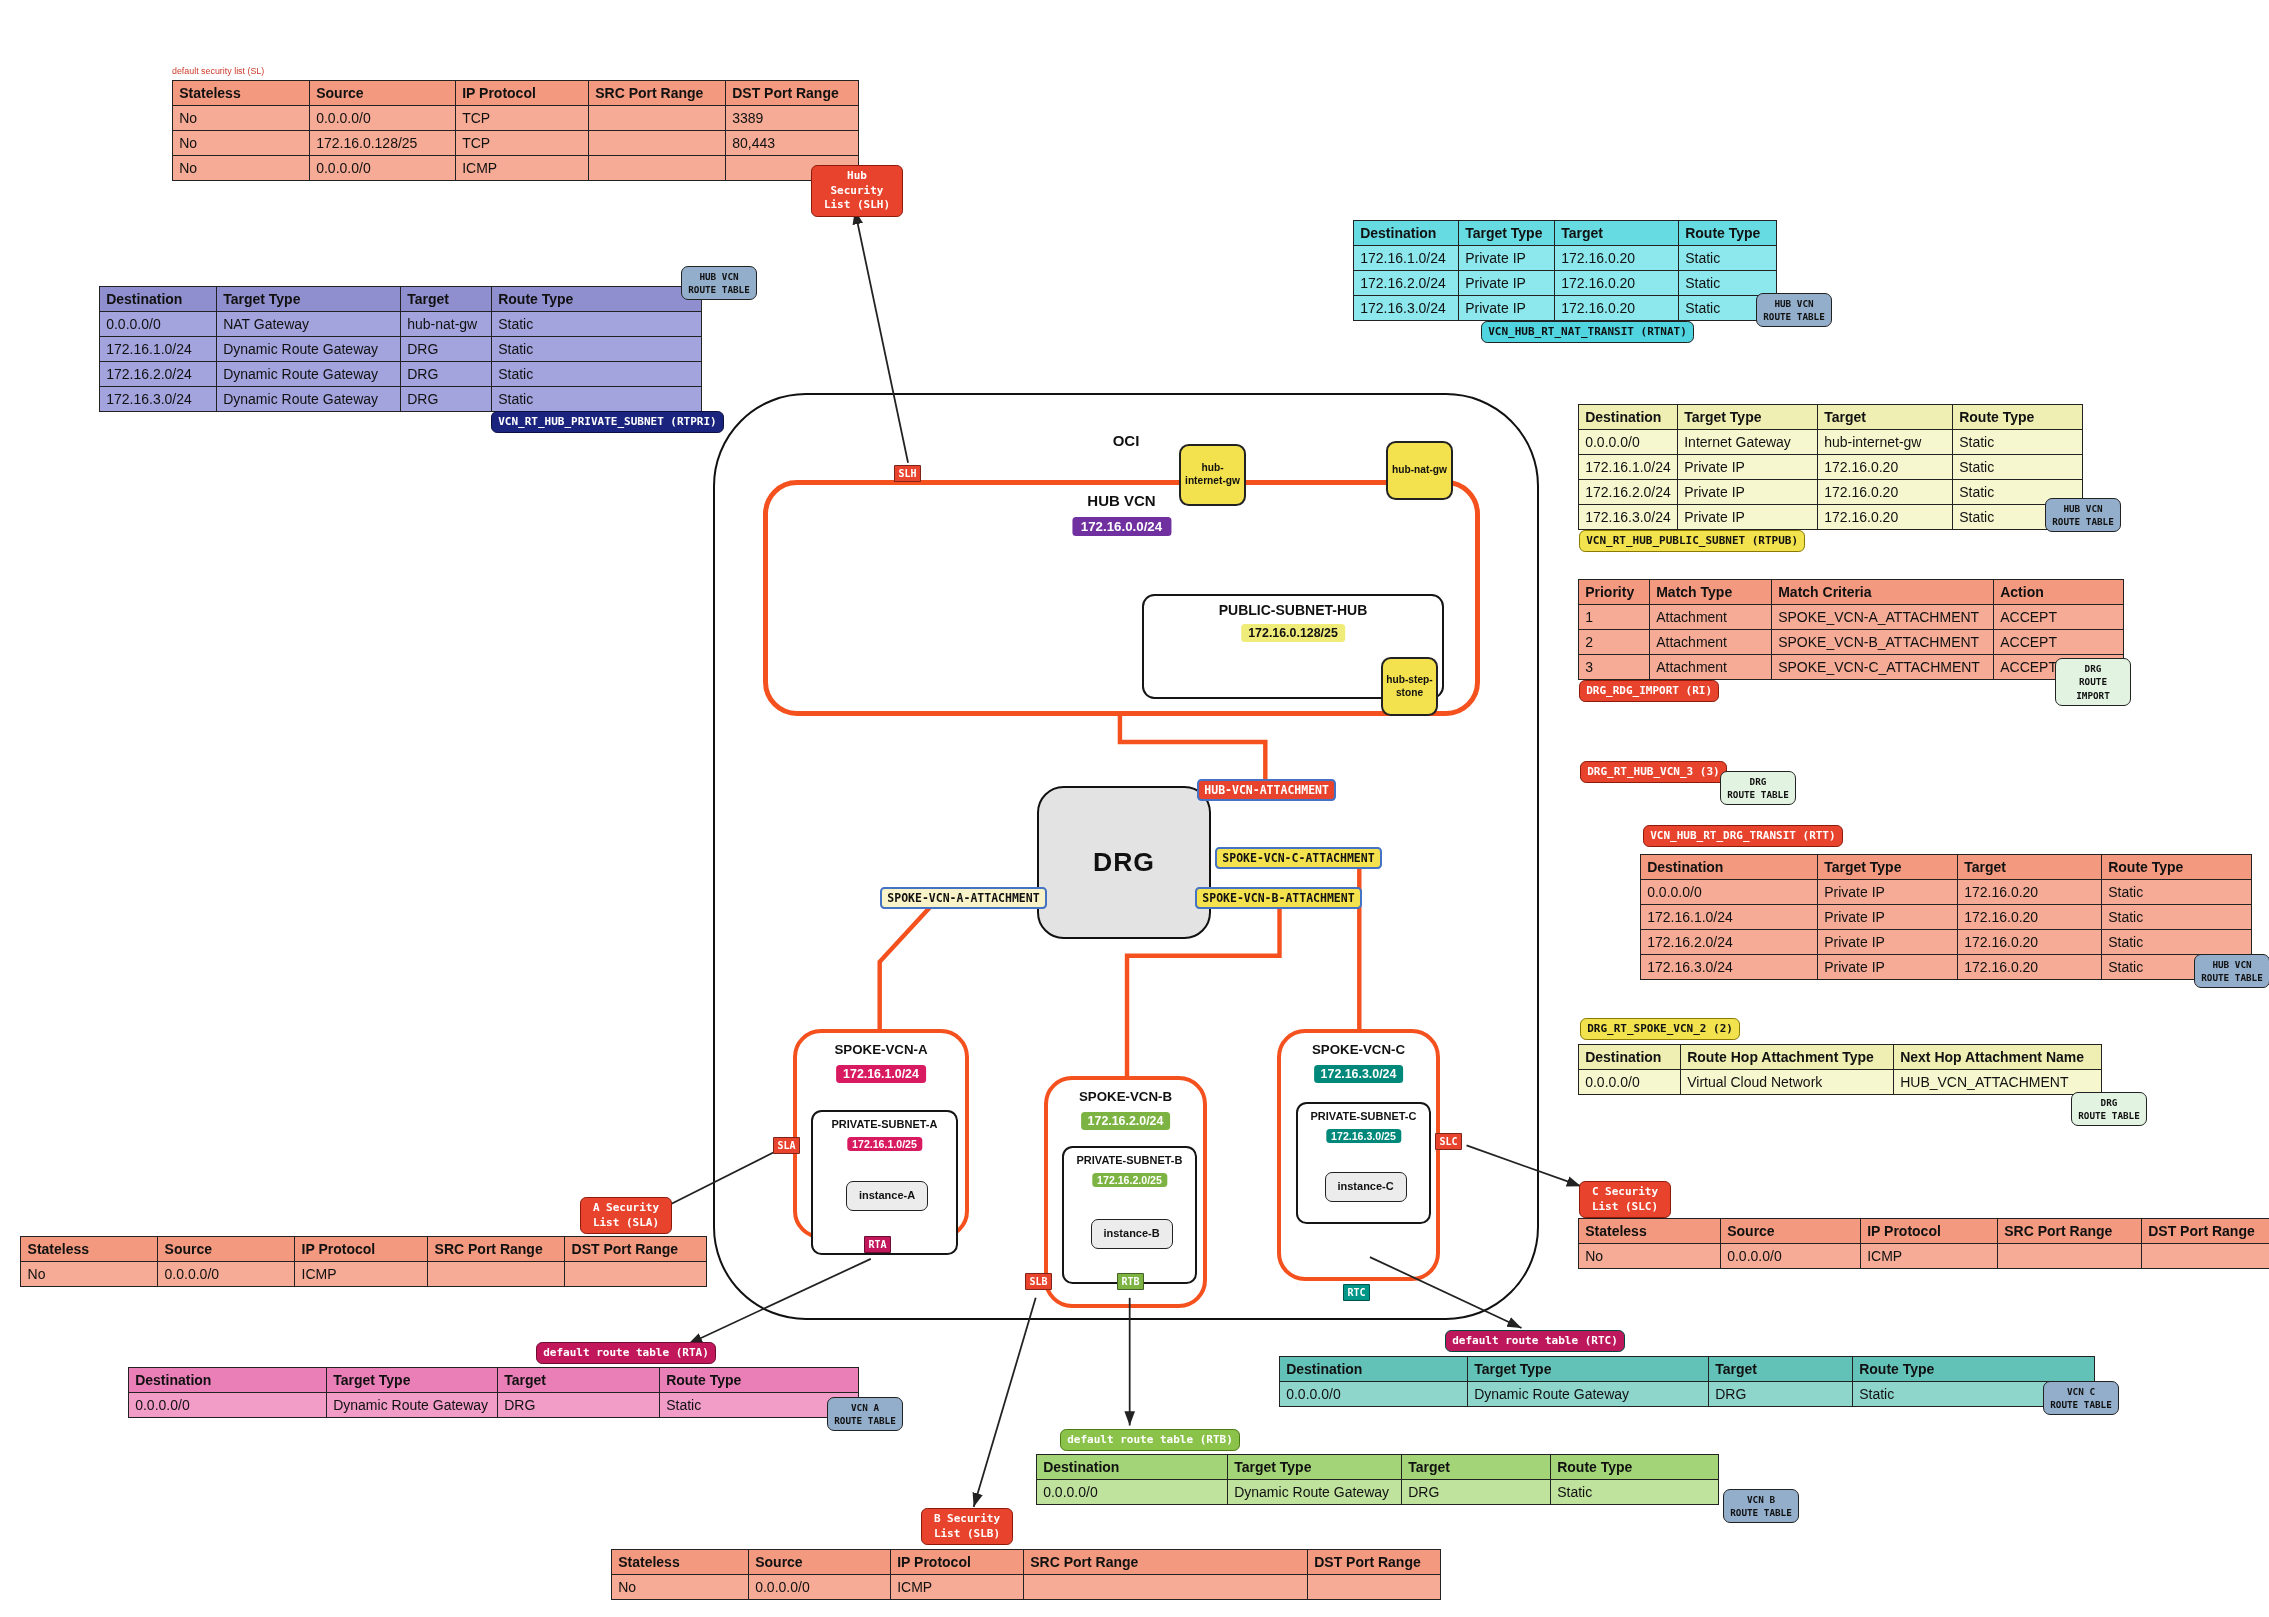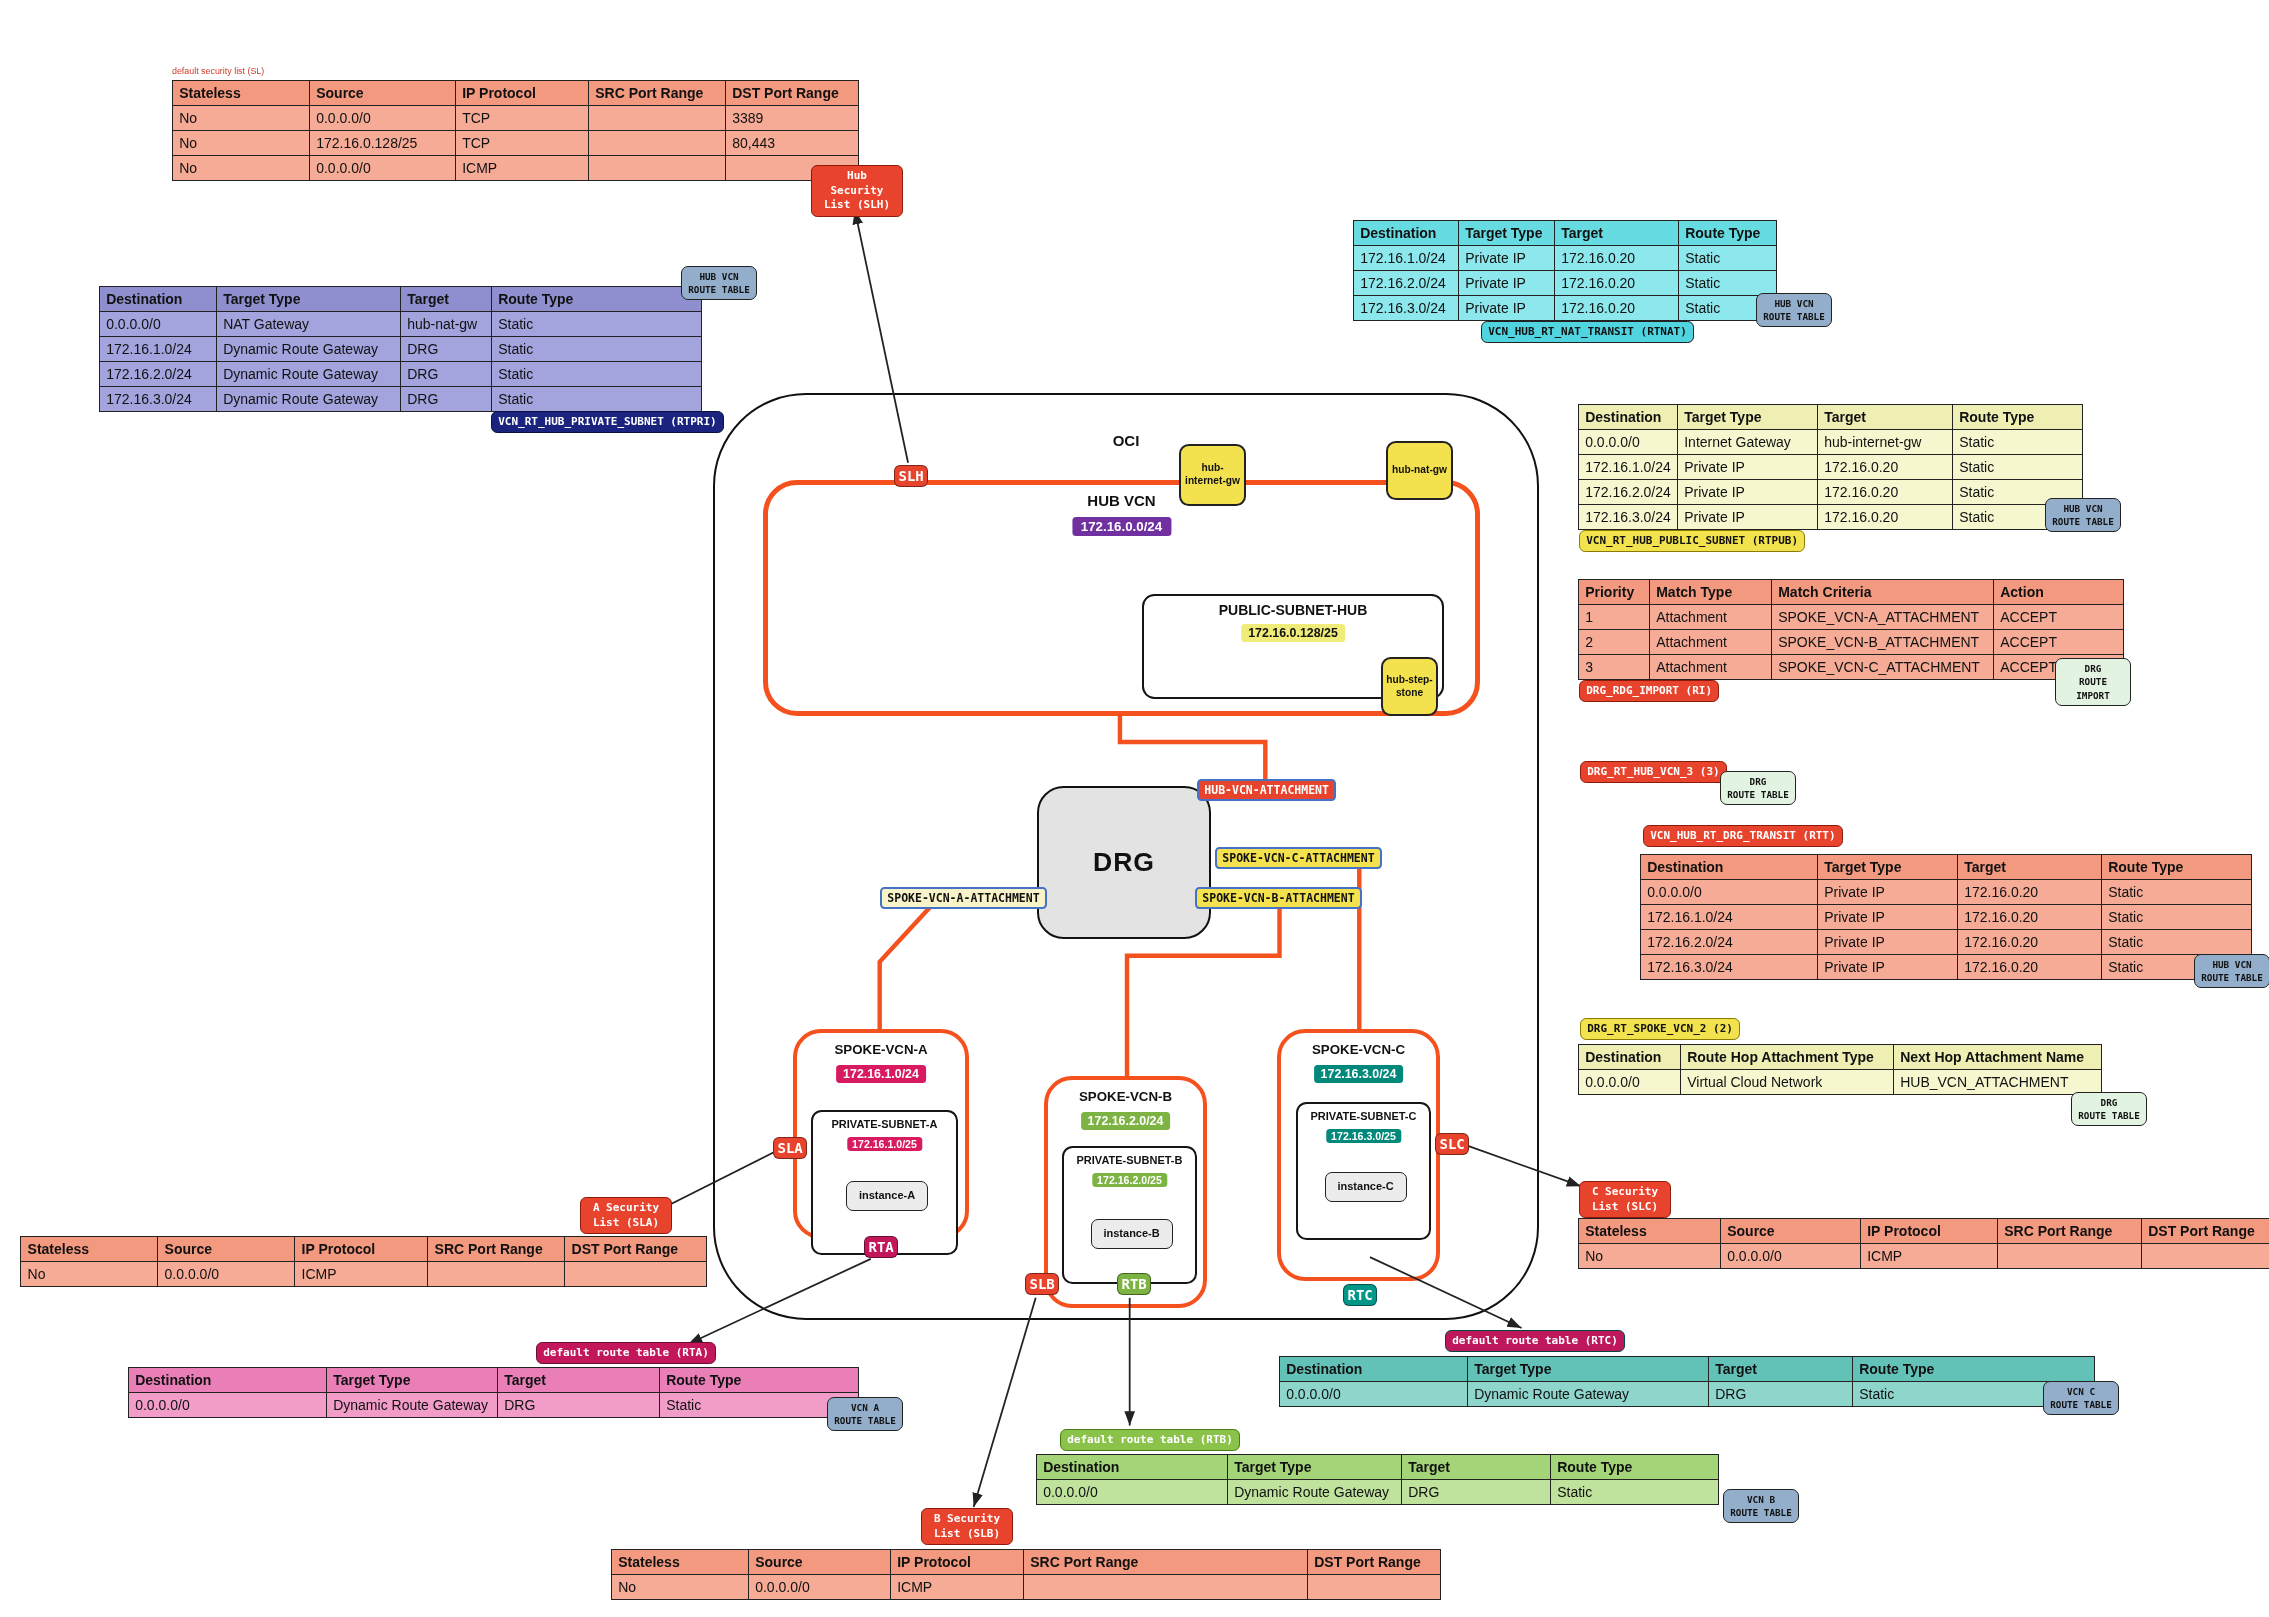--- a/index.html
+++ b/index.html
@@ -21,21 +21,21 @@
 .b-red{background:#e8432d;color:#fff;border-color:#8c1a0a}
 .b-navy{background:#1a237e;color:#fff;border-color:#0a0f3d}
 .b-cyan{background:#4fd4e0;color:#111}
 .b-yellow{background:#f2e24e;color:#111;border-color:#8a7b00}
 .b-magenta{background:#c2185b;color:#fff;border-color:#6d0b31}
 .b-green{background:#8bc34a;color:#fff;border-color:#4a7a14}
 .b-teal{background:#be185d;color:#fff;border-color:#00473f}
 .tag2{position:absolute;font-family:"DejaVu Sans Mono",monospace;font-weight:700;font-size:9.3px;line-height:1.45;padding:2.7px 3.5px;border:1.8px solid #222;border-radius:7px;text-align:center;white-space:pre-line;width:76px}
 .t-steel{background:#93aecb;color:#111}
 .t-pgreen{background:#e3f3e2;color:#111}
-.mini{position:absolute;font-family:"DejaVu Sans Mono",monospace;font-weight:700;font-size:14px;padding:1.8px 3.5px;border-radius:6px;border:1.8px solid rgba(0,0,0,.45);color:#fff;white-space:nowrap}
+.mini{position:absolute;font-family:"DejaVu Sans Mono",monospace;font-weight:700;font-size:10px;padding:1.8px 3.5px;border-radius:1px;border:1.8px solid rgba(0,0,0,.45);color:#fff;white-space:nowrap}
 .m-red{background:#e8432d}.m-magenta{background:#c2185b}.m-green{background:#7cb342}.m-teal{background:#009688}
 .attach{position:absolute;font-family:"DejaVu Sans Mono",monospace;font-weight:700;font-size:11.5px;padding:1.8px 5.3px;border:2.7px solid #4472c4;border-radius:4.4px;background:#f3e14d;color:#111;white-space:nowrap}
 .attach.pale{background:#f8f3c8}
 .attach.hubatt{background:#e8432d;color:#fff}
 
 .oci{position:absolute;left:713px;top:393px;width:826px;height:927px;border:2.7px solid #111;border-radius:93px;background:#fff}
 .oci-lbl{position:absolute;left:713px;top:432px;width:826px;text-align:center;font-weight:700;font-size:15px}
 .vcn{position:absolute;background:#fff;border:5.3px solid #f4511e;border-radius:34px}
 .spoke{border-width:4.4px;border-radius:28px}
 .subnet{position:absolute;background:#fff;border:2.2px solid #151515;border-radius:12.4px}
@@ -94,21 +94,21 @@
   <div class="subnet" style="left:14px;top:66px;width:135px;height:138px;border-radius:10.6px">
     <div class="boxtitle" style="top:6.2px;font-size:11px">PRIVATE-SUBNET-B</div>
     <div class="cidr xs p-green" style="top:25px">172.16.2.0/25</div>
     <div class="node inst" style="left:26.6px;top:71px;width:82px;height:30px">instance-B</div>
   </div>
 </div>
 
 <div class="vcn spoke" style="left:1277px;top:1029px;width:163px;height:252px">
   <div class="boxtitle" style="top:8.9px;font-size:13.3px">SPOKE-VCN-C</div>
   <div class="cidr sm2 p-teal" style="top:32px">172.16.3.0/24</div>
-  <div class="subnet" style="left:15px;top:69px;width:135px;height:138px;border-radius:10.6px">
+  <div class="subnet" style="left:15px;top:69px;width:135px;height:122px;border-radius:10.6px">
     <div class="boxtitle" style="top:6.2px;font-size:11px">PRIVATE-SUBNET-C</div>
     <div class="cidr xs p-teal" style="top:25px">172.16.3.0/25</div>
     <div class="node inst" style="left:26.6px;top:68px;width:82px;height:30px">instance-C</div>
   </div>
 </div>
 
 <svg class="overlay" width="2270" height="1617" viewBox="0 0 2560 1824">
   <defs>
     <marker id="ah" markerWidth="10" markerHeight="8" refX="8" refY="3" orient="auto">
       <path d="M0,0 L8,3 L0,6 z" fill="#222"></path>

